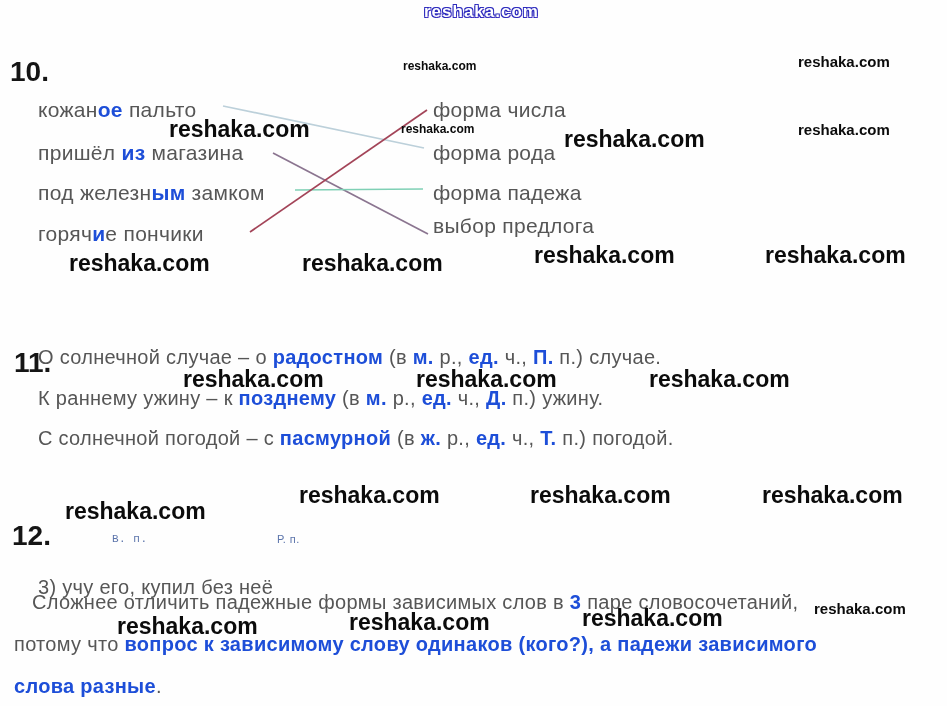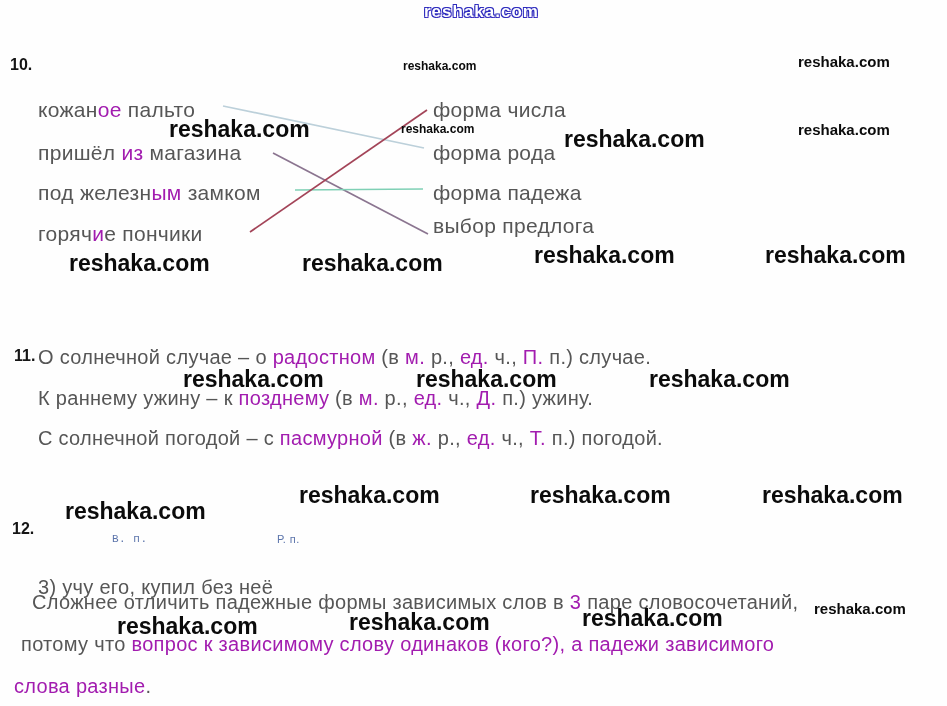--- a/index.html
+++ b/index.html
@@ -4,23 +4,23 @@
 <style>
   html,body { margin:0; padding:0; background:#ffffff; }
   .page {
     position:relative; width:947px; height:706px; background:#fefefe;
     font-family:"Liberation Sans","DejaVu Sans",sans-serif;
     color:#565656; overflow:hidden;
   }
   svg.lines { position:absolute; left:0; top:0; width:947px; height:706px; z-index:1; }
   .content { position:absolute; left:0; top:0; width:947px; height:706px; z-index:2; }
   .t { position:absolute; white-space:nowrap; font-size:20px; letter-spacing:0.3px; color:#565656; }
-  .t .b { font-weight:400; color:#a21caf; }
+  .t .b { font-weight:700; color:#1d4ed8; }
   .sz21 { font-size:21px; }
-  .heading { position:absolute; white-space:nowrap; font-size:16px; font-weight:700; color:#151515; }
+  .heading { position:absolute; white-space:nowrap; font-size:28px; font-weight:700; color:#151515; }
   .case-label { position:absolute; white-space:nowrap; font-size:11px; color:#5b74ab; letter-spacing:0.5px; }
   .wm-layer { position:absolute; left:0; top:0; width:947px; height:706px; z-index:3; pointer-events:none; }
   .wm { position:absolute; white-space:nowrap; color:#0b0b0b; font-weight:700; line-height:1.1; }
   .wm.lg { font-size:23px; }
   .wm.md { font-size:15px; font-weight:600; }
   .wm.sm { font-size:12px; font-weight:600; }
   .logo {
     position:absolute; left:424px; top:2px; z-index:3;
     font-size:17px; font-weight:700; letter-spacing:1px;
     color:#ffffff;
@@ -63,21 +63,21 @@
     <div class="t" style="left:38px; top:427px;"><span>С солнечной погодой – с </span><span class="b">пасмурной</span><span> (в </span><span class="b">ж.</span><span> р., </span><span class="b">ед.</span><span> ч., </span><span class="b">Т.</span><span> п.) погодой.</span></div>
 
     <div class="heading" style="left:12px; top:520px;">12.</div>
 
     <div class="case-label" style="left:112px; top:533px;font-family:Liberation Mono, monospace;">В. п.</div>
     <div class="case-label" style="left:277px; top:533px;">Р. п.</div>
 
     <div class="t" style="left:38px; top:548px;margin-top:28px;">3) учу его, купил без неё</div>
 
     <div class="t" style="left:32px; top:591px;"><span>Сложнее отличить падежные формы зависимых слов в </span><span class="b">3</span><span> паре словосочетаний,</span></div>
-    <div class="t" style="left:21px; top:633px;"><span>потому что </span><span class="b">вопрос к зависимому слову одинаков (кого?), а падежи зависимого</span></div>
+    <div class="t" style="left:14px; top:633px;"><span>потому что </span><span class="b">вопрос к зависимому слову одинаков (кого?), а падежи зависимого</span></div>
     <div class="t" style="left:14px; top:675px;"><span class="b">слова разные</span><span>.</span></div>
   </div>
 
   <div class="wm-layer">
     <span class="logo">reshaka.com</span>
   <span class="wm sm" style="left: 403px; top: 60px;">reshaka.com</span>
       <span class="wm md" style="left: 798px; top: 54px;">reshaka.com</span>
       <span class="wm lg" style="left: 169px; top: 117px;">reshaka.com</span>
       <span class="wm sm" style="left: 401px; top: 123px;">reshaka.com</span>
       <span class="wm lg" style="left: 564px; top: 127px;">reshaka.com</span>

